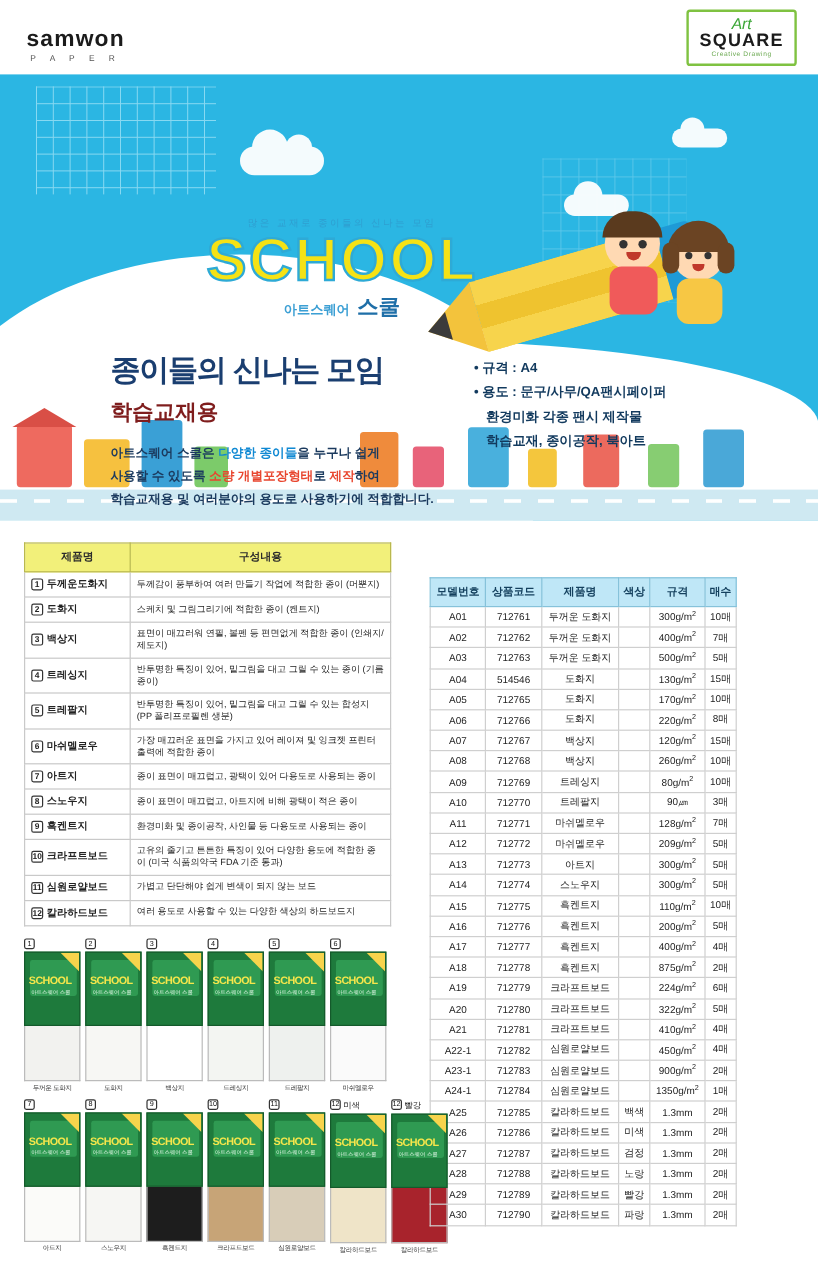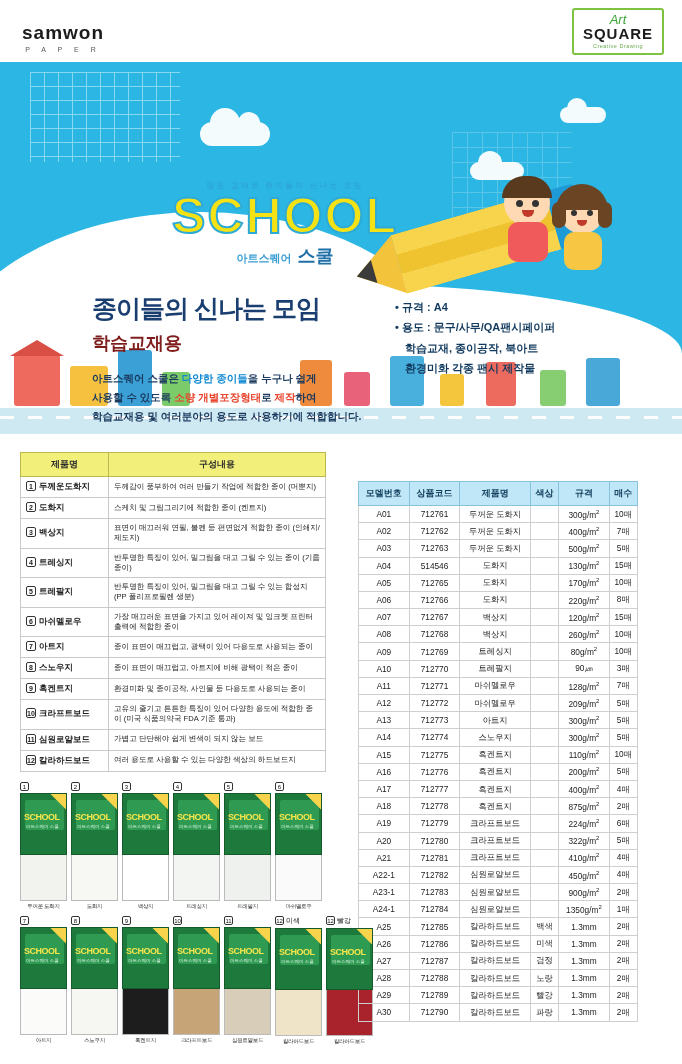--- a/index.html
+++ b/index.html
@@ -117,21 +117,21 @@
   }
   .tbl-left td { border:1px solid #c9c9c9; padding:4px 5px; color:#222; vertical-align:middle; }
   .tbl-left td.name { width:88px; white-space:nowrap; font-weight:bold; font-size:8.5px;}
   .tbl-left td.desc { font-size:7.6px; line-height:1.35; }
   .numbox {
     display:inline-block; width:10px; height:10px; line-height:10px; text-align:center;
     border:1px solid #333; font-size:7px; margin-right:3px; border-radius:2px;
   }
 
   
-  .tbl-right { width:280px; font-size:8.5px; }
+  .tbl-right { width:256px; font-size:8.5px; }
   .tbl-right th {
     background:#bfe7f7; border:1px solid #86c2da; color:#14405e;
     font-size:9px; font-weight:bold; padding:5px 2px; text-align:center;
   }
   .tbl-right td { border:1px solid #cfcfcf; padding:2.6px 2px; text-align:center; color:#222; font-size:8.3px; }
   .sup { font-size:6px; vertical-align:super; }
 
   
   .gallery { margin-top:10px; width:306px; }
   .grow { display:flex; gap:4px; margin-bottom:6px; }
@@ -233,22 +233,22 @@
     <p>
       <span>아트스퀘어 스쿨은 </span><span class="hl-blue">다양한 종이들</span><span>을 누구나 쉽게</span><br>
       <span>사용할 수 있도록 </span><span class="hl-red">소량 개별포장형태</span><span>로 </span><span class="hl-red">제작</span><span>하여</span><br>
       <span>학습교재용 및 여러분야의 용도로 사용하기에 적합합니다.</span>
     </p>
   </div>
 
   <div class="hero-spec">
     <div class="ln">• 규격 : A4</div>
     <div class="ln">• 용도 : 문구/사무/QA팬시페이퍼</div>
+    <div class="ln ind">환경미화 각종 팬시 제작물</div>
     <div class="ln ind">학습교재, 종이공작, 북아트</div>
-    <div class="ln ind">환경미화 각종 팬시 제작물</div>
   </div>
 </div>
 
 <div class="content">
   <div class="tables">
 
     <div>
       <table class="tbl-left">
         <thead>
           <tr>

